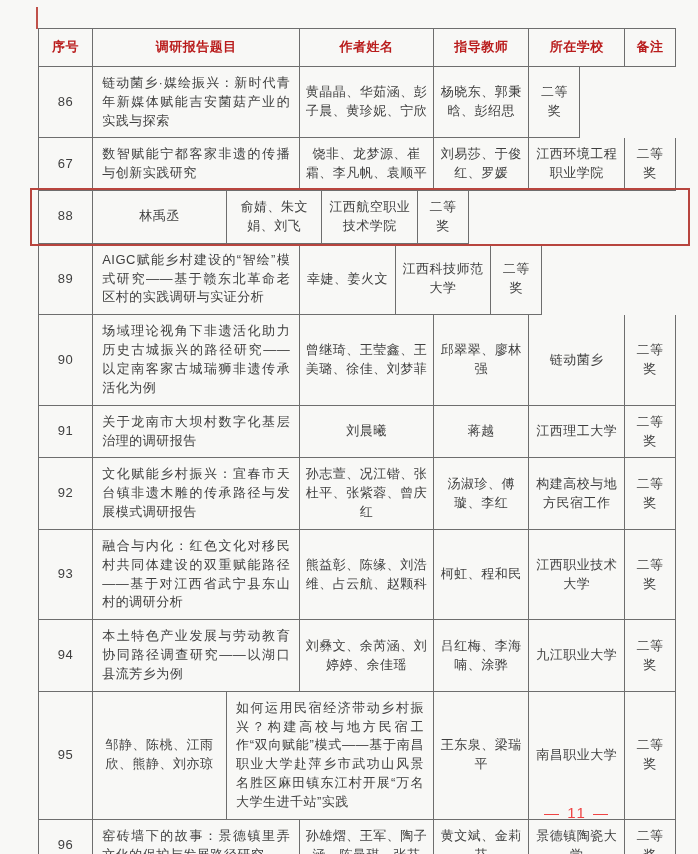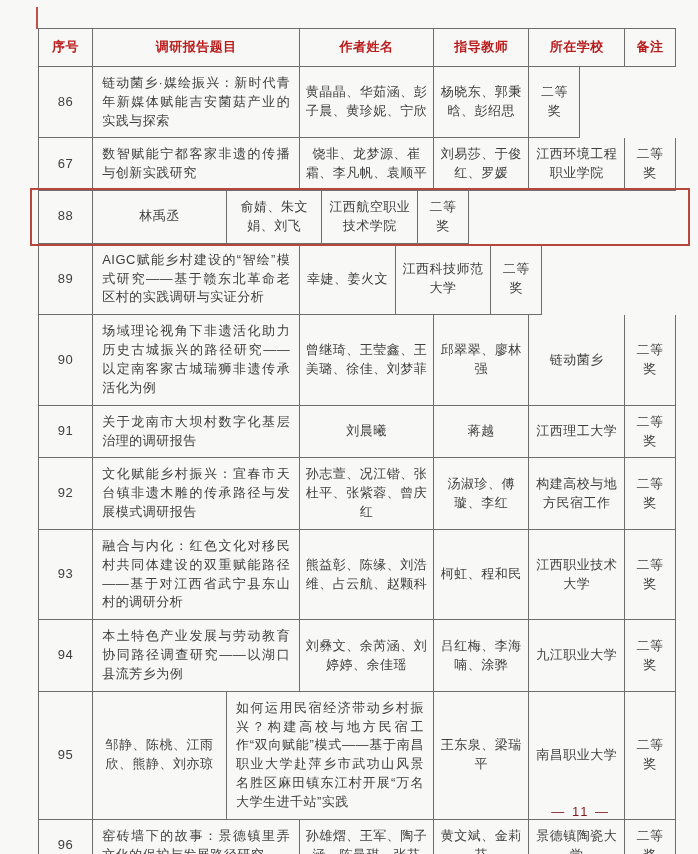--- a/index.html
+++ b/index.html
@@ -35,21 +35,21 @@
   .c6{width:8%;}
   .cell.title-cell{justify-content:flex-start;text-align:justify;text-align-last:left;padding:7px 9px;}
   .head .cell{font-weight:bold;padding:9px 4px;color:#b91c1c;}
   .row.highlight{position:relative;}
   .row.highlight::after{
     content:"";position:absolute;left:-9px;right:-14px;top:-3px;bottom:-2px;
     border:2px solid #b8453e;pointer-events:none;
   }
   .page-number{
     position:absolute;top:804px;right:88px;
-    font-size:13px;color:#7f1d1d;letter-spacing:2px;
+    font-size:15px;color:#ef4444;letter-spacing:2px;
   }
 </style>
 </head>
 <body>
 
 <div class="page">
 
   <div class="annotation-tick"></div>
 
   <div class="tbl">

